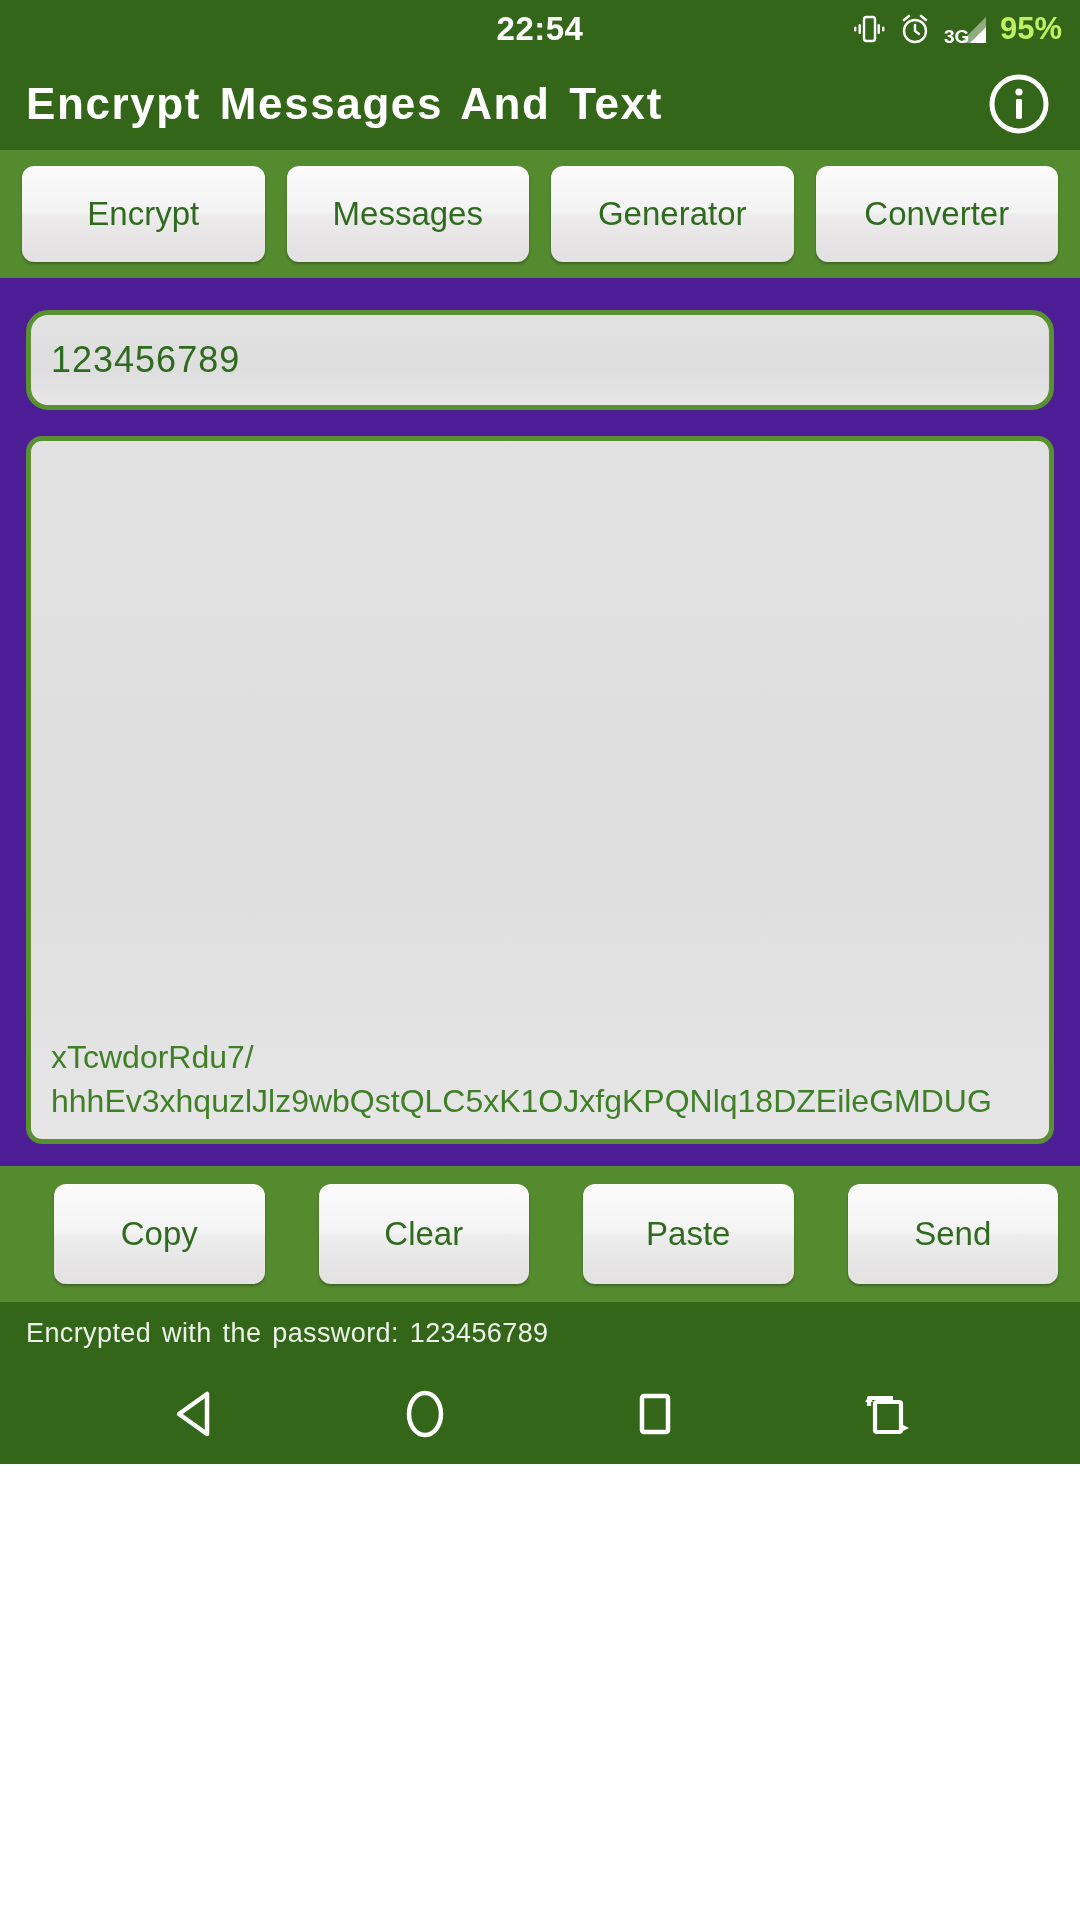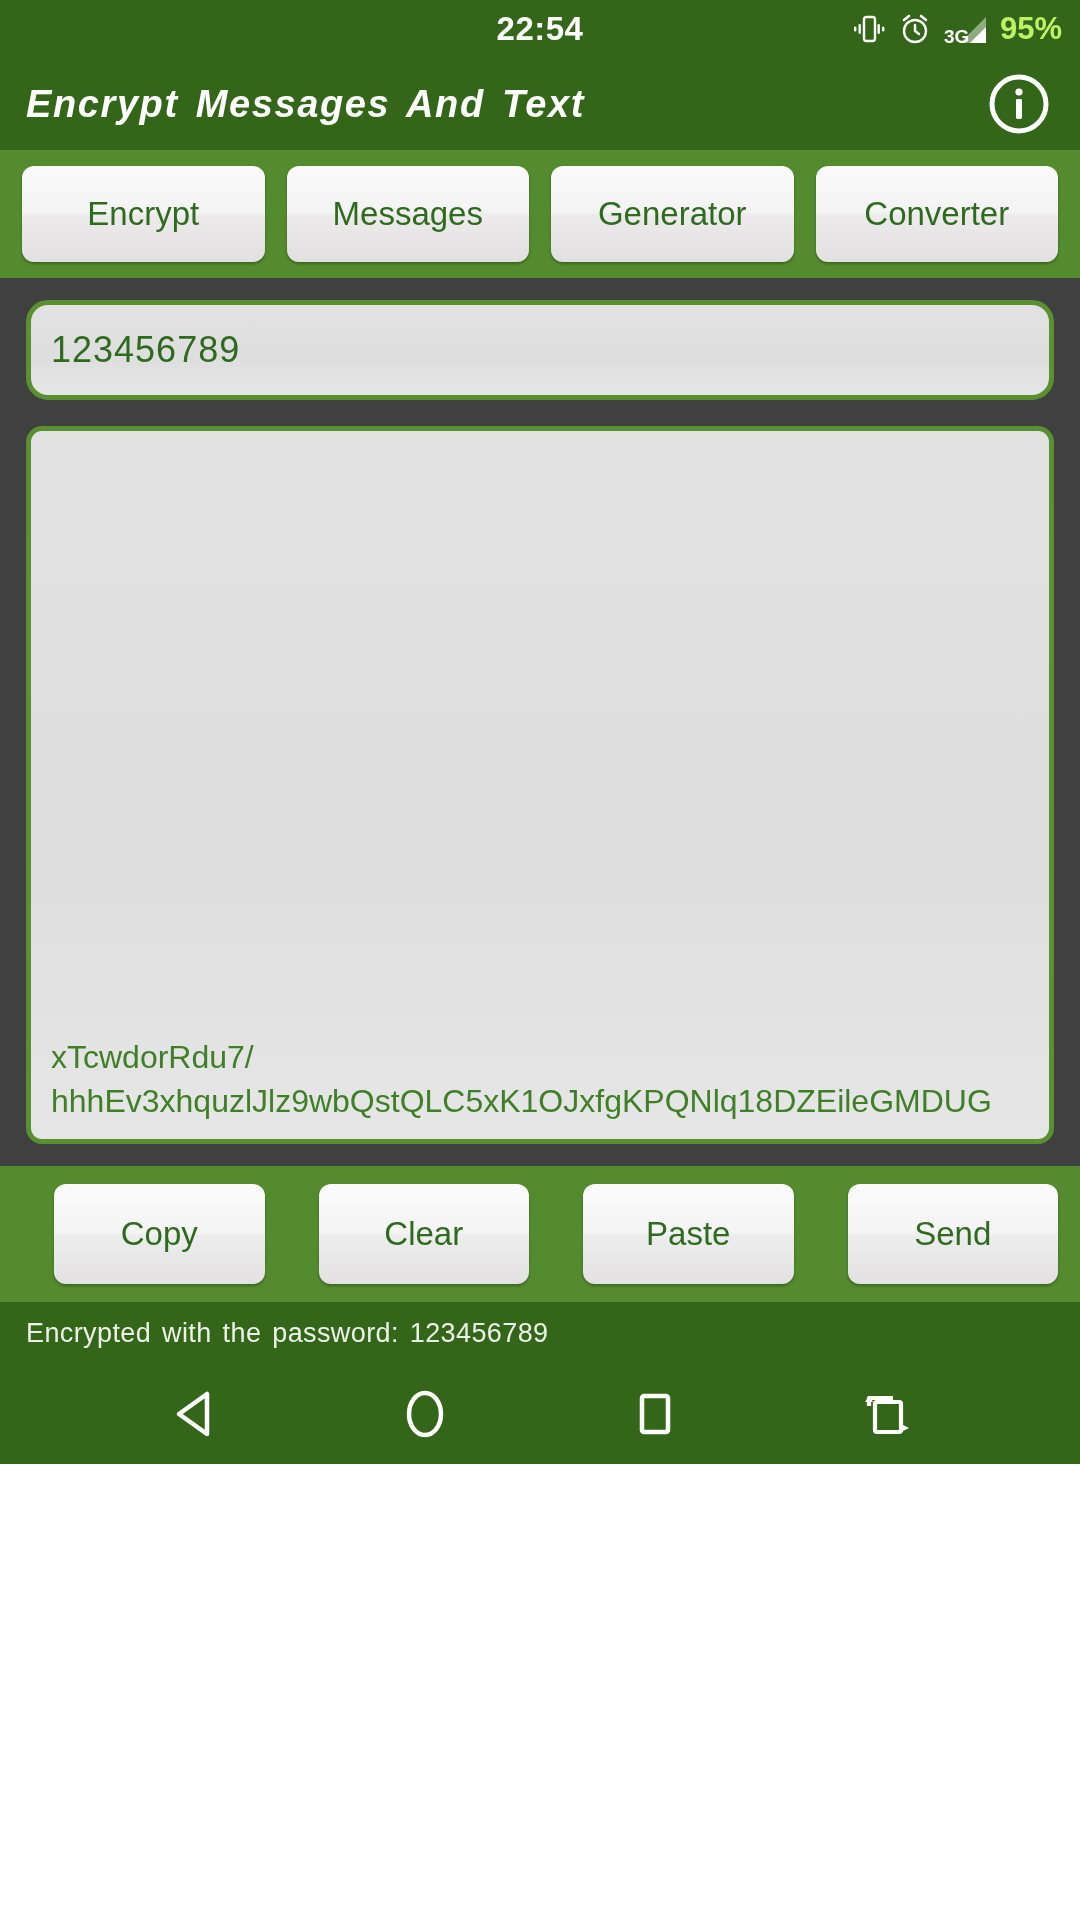--- a/index.html
+++ b/index.html
@@ -80,26 +80,25 @@
     height: 92px;
     background: #336619;
     display: flex;
     align-items: center;
     padding: 0 26px;
     flex: 0 0 auto;
     position: relative;
   }
   .app-title {
     color: #ffffff;
-    font-size: 38px;
+    font-size: 44px;
     font-weight: bold;
     letter-spacing: 1.6px;
     word-spacing: 5px;
     white-space: nowrap;
-    font-style: italic;
   }
   .info-btn {
     position: absolute;
     right: 30px;
     top: 50%;
     transform: translateY(-50%);
     width: 62px;
     height: 62px;
   }
 
@@ -126,22 +125,22 @@
     color: #2f6b1f;
     font-size: 33px;
     font-family: "Liberation Sans", sans-serif;
     cursor: pointer;
     padding: 0;
   }
 
   
   .content {
     flex: 1 1 auto;
-    background: #404040;
-    padding: 22px 26px 0 26px;
+    background: #4c1d95;
+    padding: 32px 26px 0 26px;
     display: flex;
     flex-direction: column;
     min-height: 0;
   }
   .password-field {
     height: 100px;
     border: 5px solid #5a9130;
     border-radius: 22px;
     background: linear-gradient(to bottom, #e2e2e2 0%, #dedede 60%, #e6e6e6 100%);
     display: flex;

